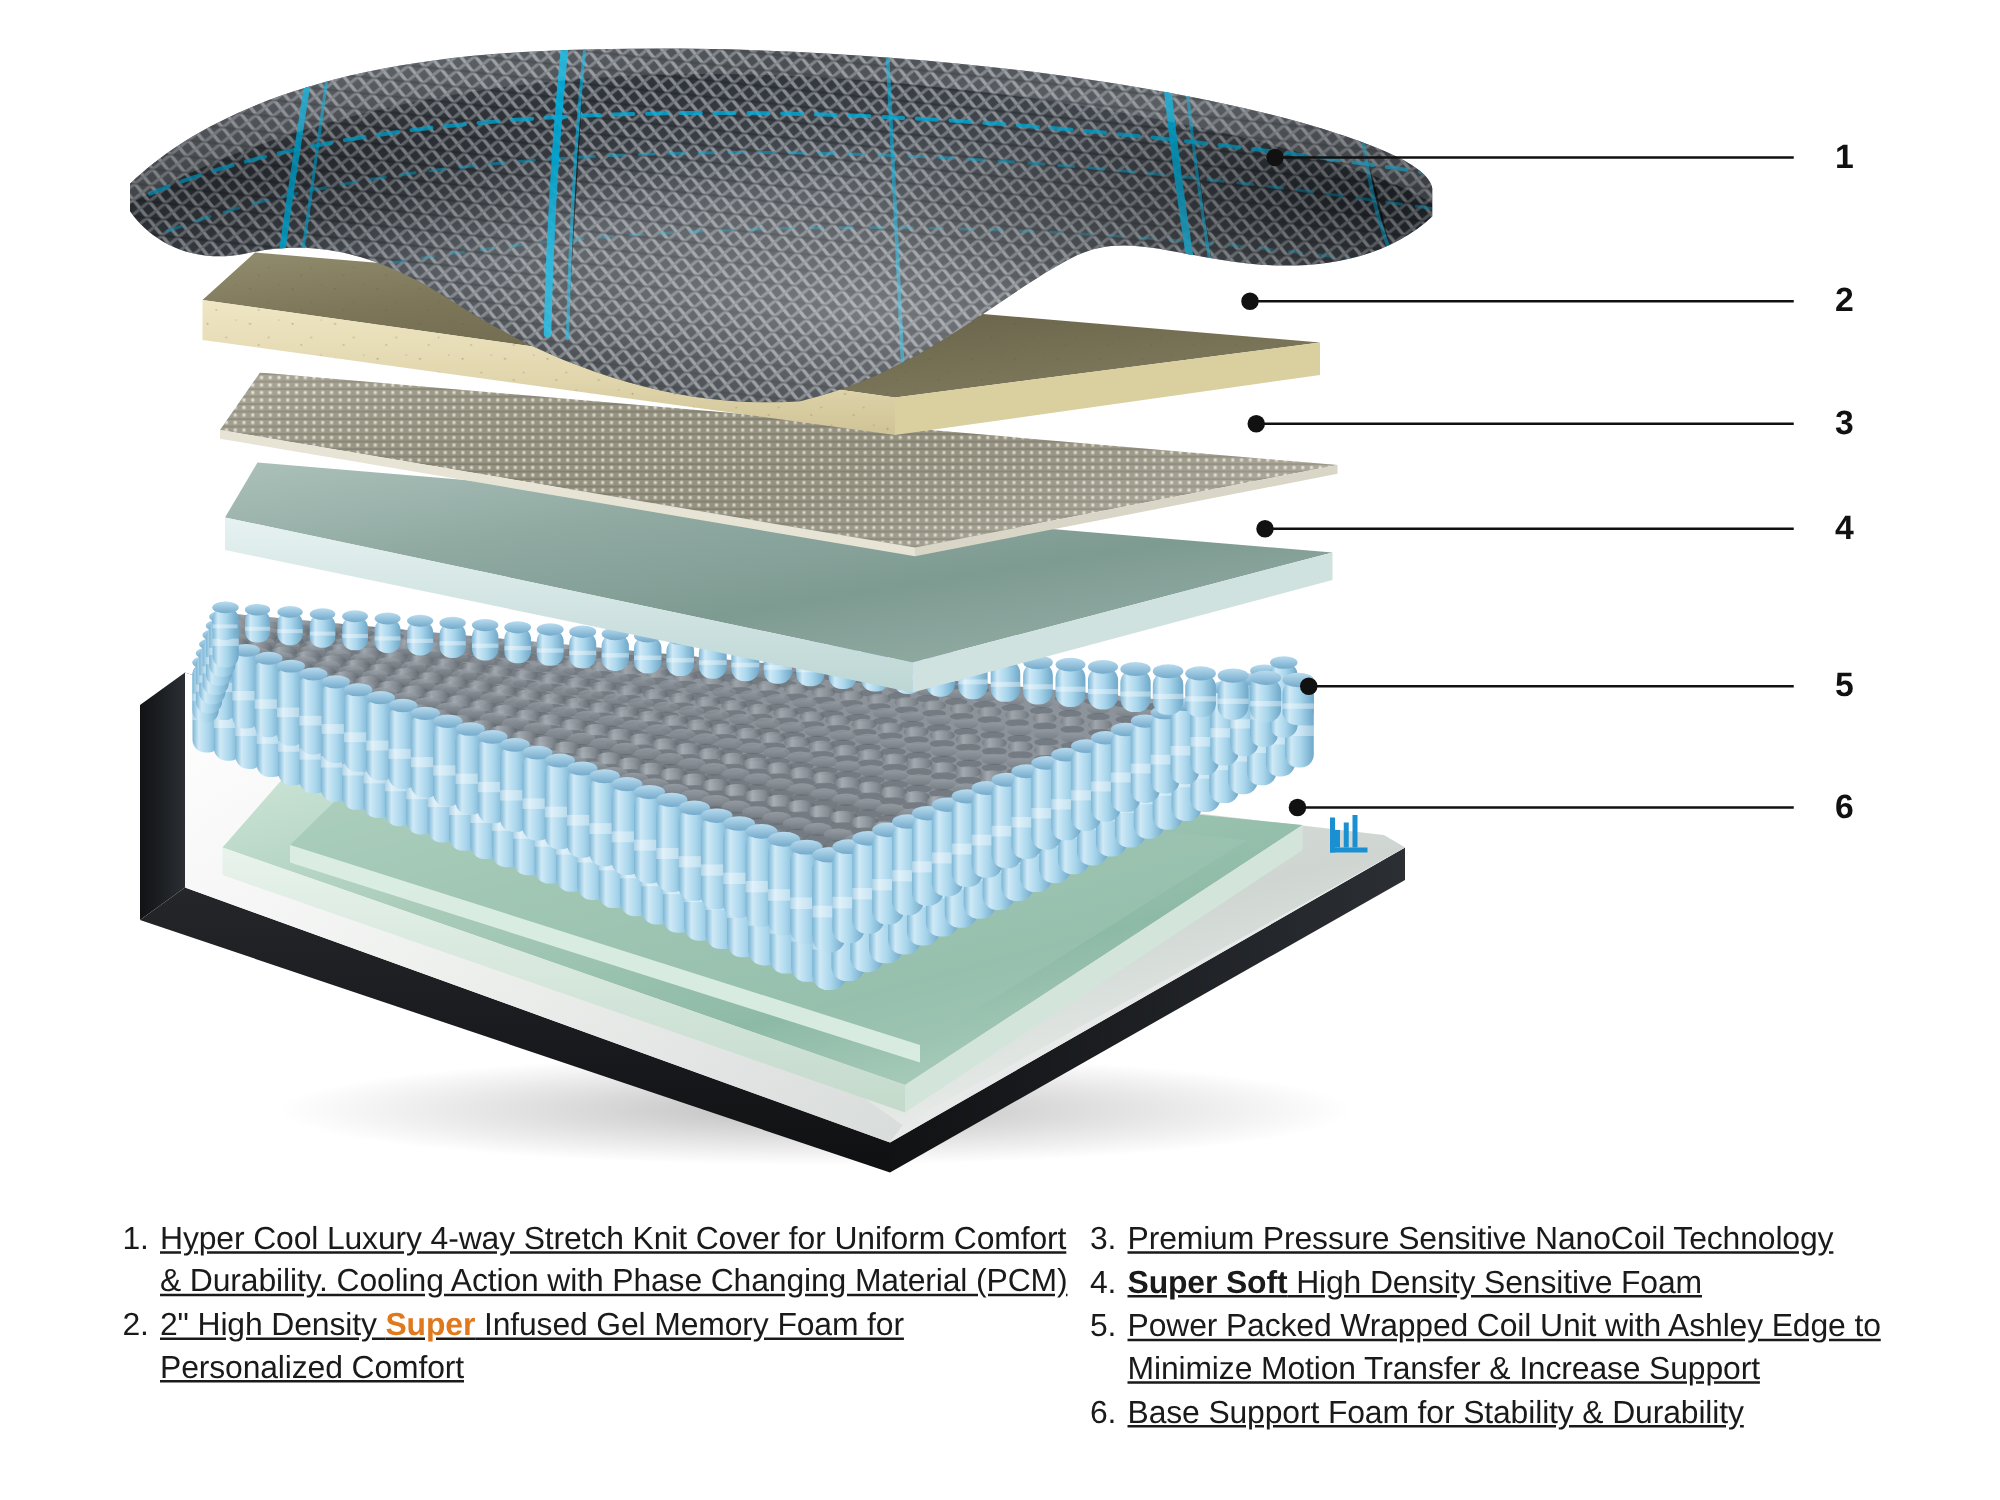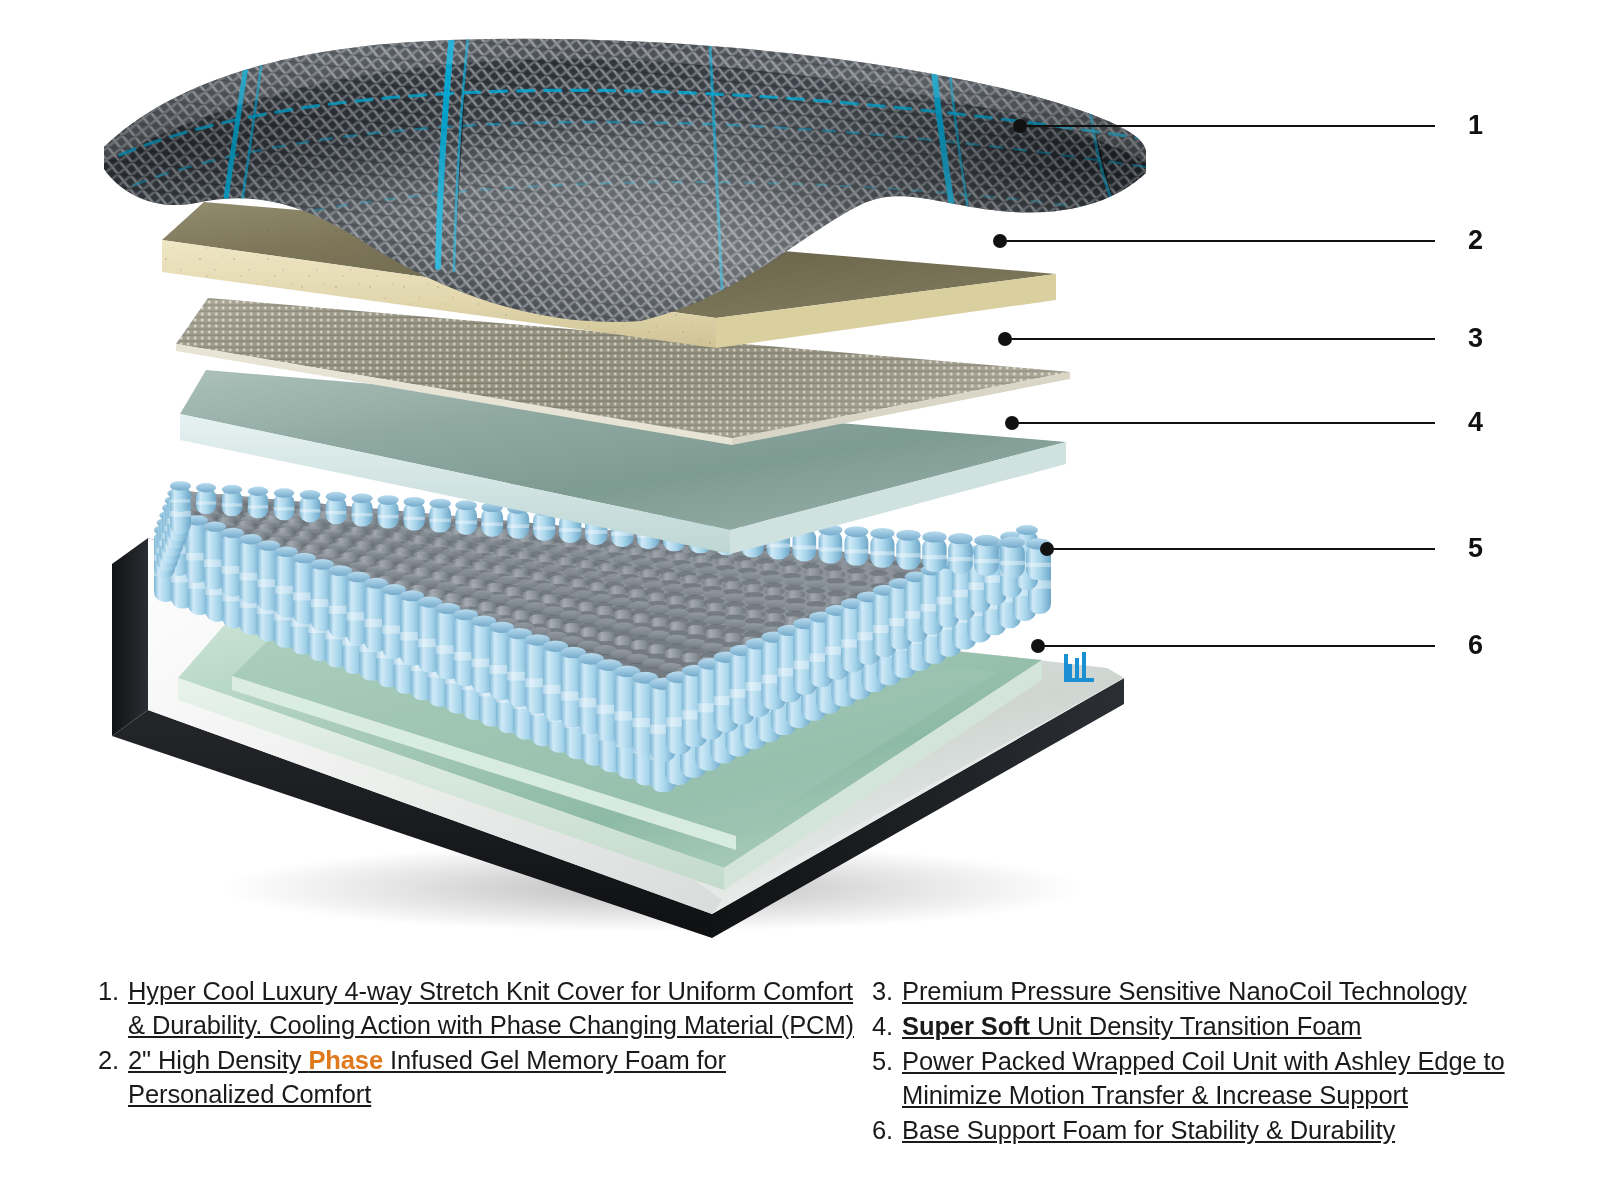--- a/index.html
+++ b/index.html
@@ -2322,31 +2322,31 @@
   </div>
 
   <div id="legend">
     <div class="legend-col left" id="legend-left">
         <div class="legend-item">
           <span class="legend-num">1.</span>
           <span class="legend-text"><span>Hyper Cool Luxury 4-way Stretch Knit Cover for Uniform Comfort &amp; Durability. Cooling Action with Phase Changing Material (PCM)</span></span>
         </div>
         <div class="legend-item">
           <span class="legend-num">2.</span>
-          <span class="legend-text"><span>2" High Density </span><span class="copper">Phase</span><span> Infused Gel Memory Foam for Personalized Comfort</span></span>
+          <span class="legend-text"><span>2" High Density </span><span class="copper">Super</span><span> Infused Gel Memory Foam for Personalized Comfort</span></span>
         </div>
       </div>
     <div class="legend-col right" id="legend-right">
         <div class="legend-item">
           <span class="legend-num">3.</span>
           <span class="legend-text"><span>Premium Pressure Sensitive NanoCoil Technology</span></span>
         </div>
         <div class="legend-item">
           <span class="legend-num">4.</span>
-          <span class="legend-text"><span class="bold">Super Soft</span><span> Unit Density Transition Foam</span></span>
+          <span class="legend-text"><span class="bold">Super Soft</span><span> High Density Sensitive Foam</span></span>
         </div>
         <div class="legend-item">
           <span class="legend-num">5.</span>
           <span class="legend-text"><span>Power Packed Wrapped Coil Unit with Ashley Edge to Minimize Motion Transfer &amp; Increase Support</span></span>
         </div>
         <div class="legend-item">
           <span class="legend-num">6.</span>
           <span class="legend-text"><span>Base Support Foam for Stability &amp; Durability</span></span>
         </div>
       </div>

